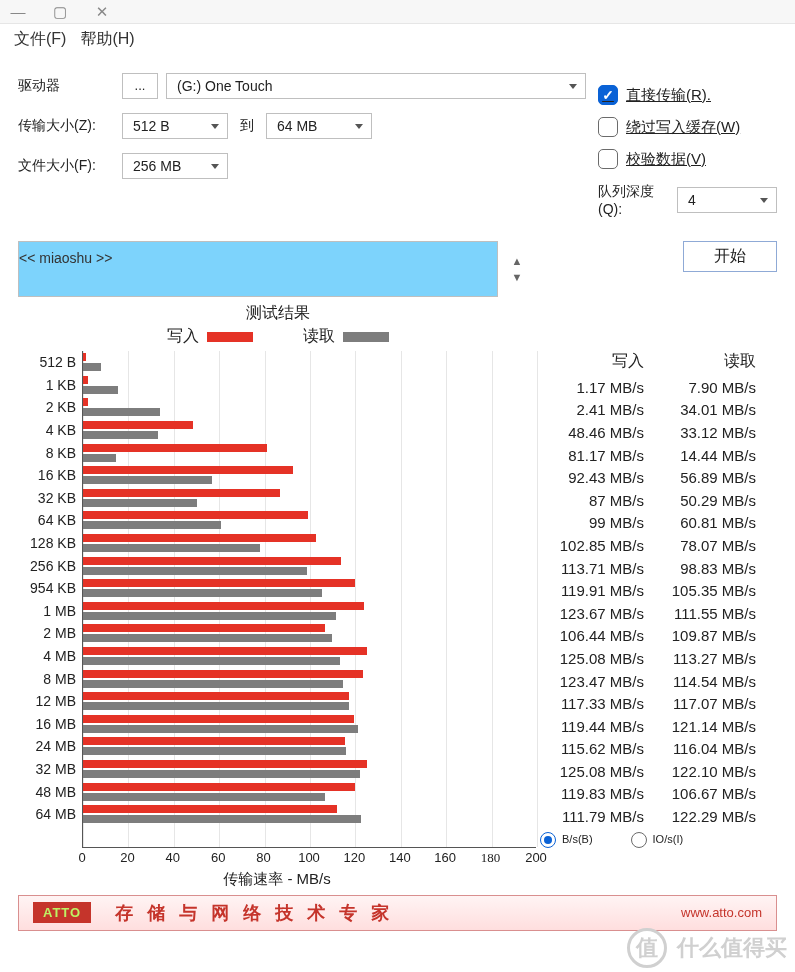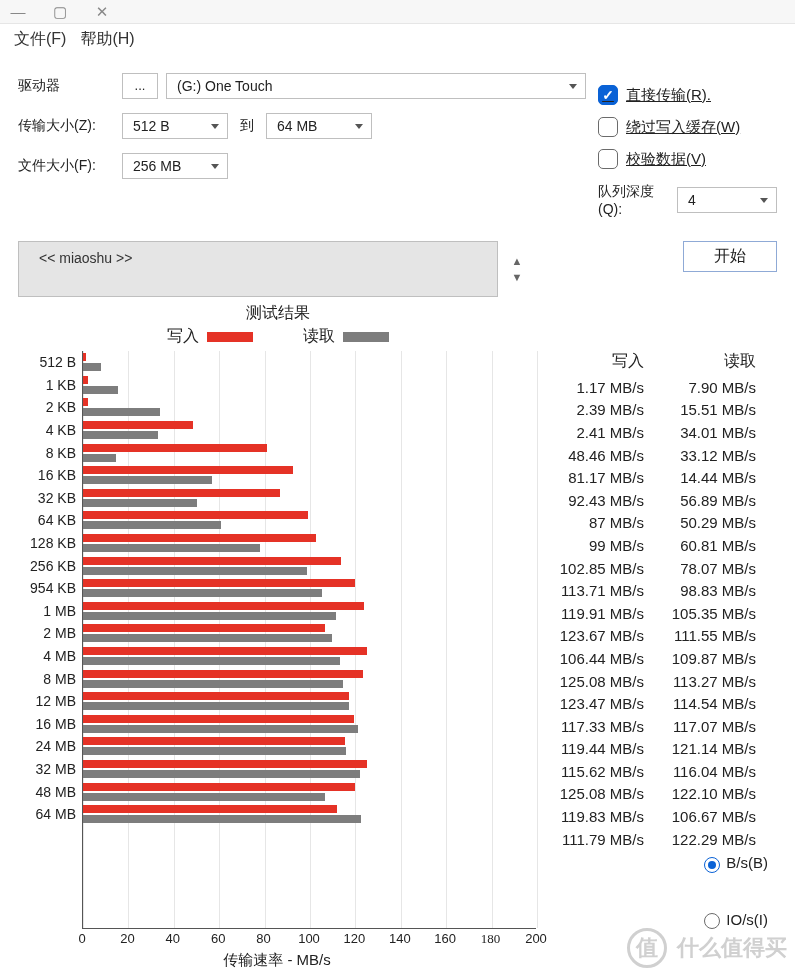--- a/index.html
+++ b/index.html
@@ -53,21 +53,21 @@
   }
   .chk.checked { background:#0a62d6; border-color:#0a62d6; color:#fff;}
   .chk.checked::after { content:"✓"; font-size:14px; font-weight:bold;}
   .qd-row { display:flex; align-items:center; gap:8px; margin:14px 0 18px 0;}
   .start-btn {
     border:1px solid #8faad6; background:#fff; padding:4px 30px; font-size:16px; cursor:default;
   }
   
   .desc-row { display:flex; align-items:stretch; gap:12px; padding:0 18px;}
   .desc-box {
-    border:1px solid #bfbfbf; background:#e5e5e5; height:56px; width:480px; padding:8px 20px; font-size:14px; color:#333;
+    border:1px solid #bfbfbf; background:#7dd3fc; height:56px; width:480px; padding:8px 0; font-size:14px; color:#333;
   }
   .spinner-col { display:flex; flex-direction:column; justify-content:center; gap:2px;}
   .spin { width:14px; height:14px; display:flex; align-items:center; justify-content:center; font-size:11px; color:#666;}
   .desc-right { flex:1; display:flex; align-items:flex-start; justify-content:flex-end;}
   
   .results { padding:6px 3px 0 18px; position:relative;}
   .results-title { text-align:center; font-size:16px; margin-bottom:2px; width:520px;}
   .legend { display:flex; justify-content:center; gap:50px; width:520px; font-size:16px; align-items:center; margin-bottom:4px;}
   .legend .sw { display:inline-block; width:46px; height:10px; vertical-align:middle; margin-left:8px;}
   .red { background:#e53226;}
@@ -87,21 +87,21 @@
   .xtitle { text-align:center; width:518px; font-size:15px; margin-top:2px;}
   
   .grid { position:absolute; top:0; bottom:0; width:0; border-left:1px solid #e6e6e6; z-index:-1;}
   
   .num-table { width:228px; padding-left:4px;}
   .num-head { display:flex; font-size:16px; margin-bottom:4px;}
   .num-head div { flex:1; text-align:right; padding-right:8px;}
   .num-row { display:flex; font-size:15px; height:22.6px; align-items:center;}
   .num-row div { flex:1; text-align:right; padding-right:8px; white-space:nowrap;}
   
-  .radio-row { display:flex; gap:38px; padding:4px 0 0 0; margin-left:auto; width:228px; font-size:15px; align-items:flex-end;flex-direction:column;}
+  .radio-row { display:flex; gap:38px; padding:4px 0 0 0; margin-left:auto; width:228px; font-size:11px; align-items:flex-start;}
   .radio { width:16px; height:16px; border:1.5px solid #6b6b6b; border-radius:50%; display:inline-flex; align-items:center; justify-content:center; margin-right:6px; vertical-align:middle;}
   .radio.checked { border-color:#0a62d6;}
   .radio.checked::after { content:""; width:8px; height:8px; background:#0a62d6; border-radius:50%;}
   
   .banner {
     margin:6px 18px 0 18px; height:36px; border:1px solid #d98f8f;
     background: linear-gradient(#fff4f4,#ffdede);
     display:flex; align-items:center; gap:24px; padding:0 14px;
   }
   .banner .logo { background:#c5342b; color:#bef264; font-weight:bold; padding:3px 10px; letter-spacing:1px; font-size:13px;}
@@ -313,24 +313,20 @@
       <div class="num-head">
         <div>写入</div>
         <div>读取</div>
       </div>
       <div id="numrows">
           <div class="num-row">
             <div>1.17 MB/s</div>
             <div>7.90 MB/s</div>
           </div>
           <div class="num-row">
-            <div>2.39 MB/s</div>
-            <div>15.51 MB/s</div>
-          </div>
-          <div class="num-row">
             <div>2.41 MB/s</div>
             <div>34.01 MB/s</div>
           </div>
           <div class="num-row">
             <div>48.46 MB/s</div>
             <div>33.12 MB/s</div>
           </div>
           <div class="num-row">
             <div>81.17 MB/s</div>
             <div>14.44 MB/s</div>

